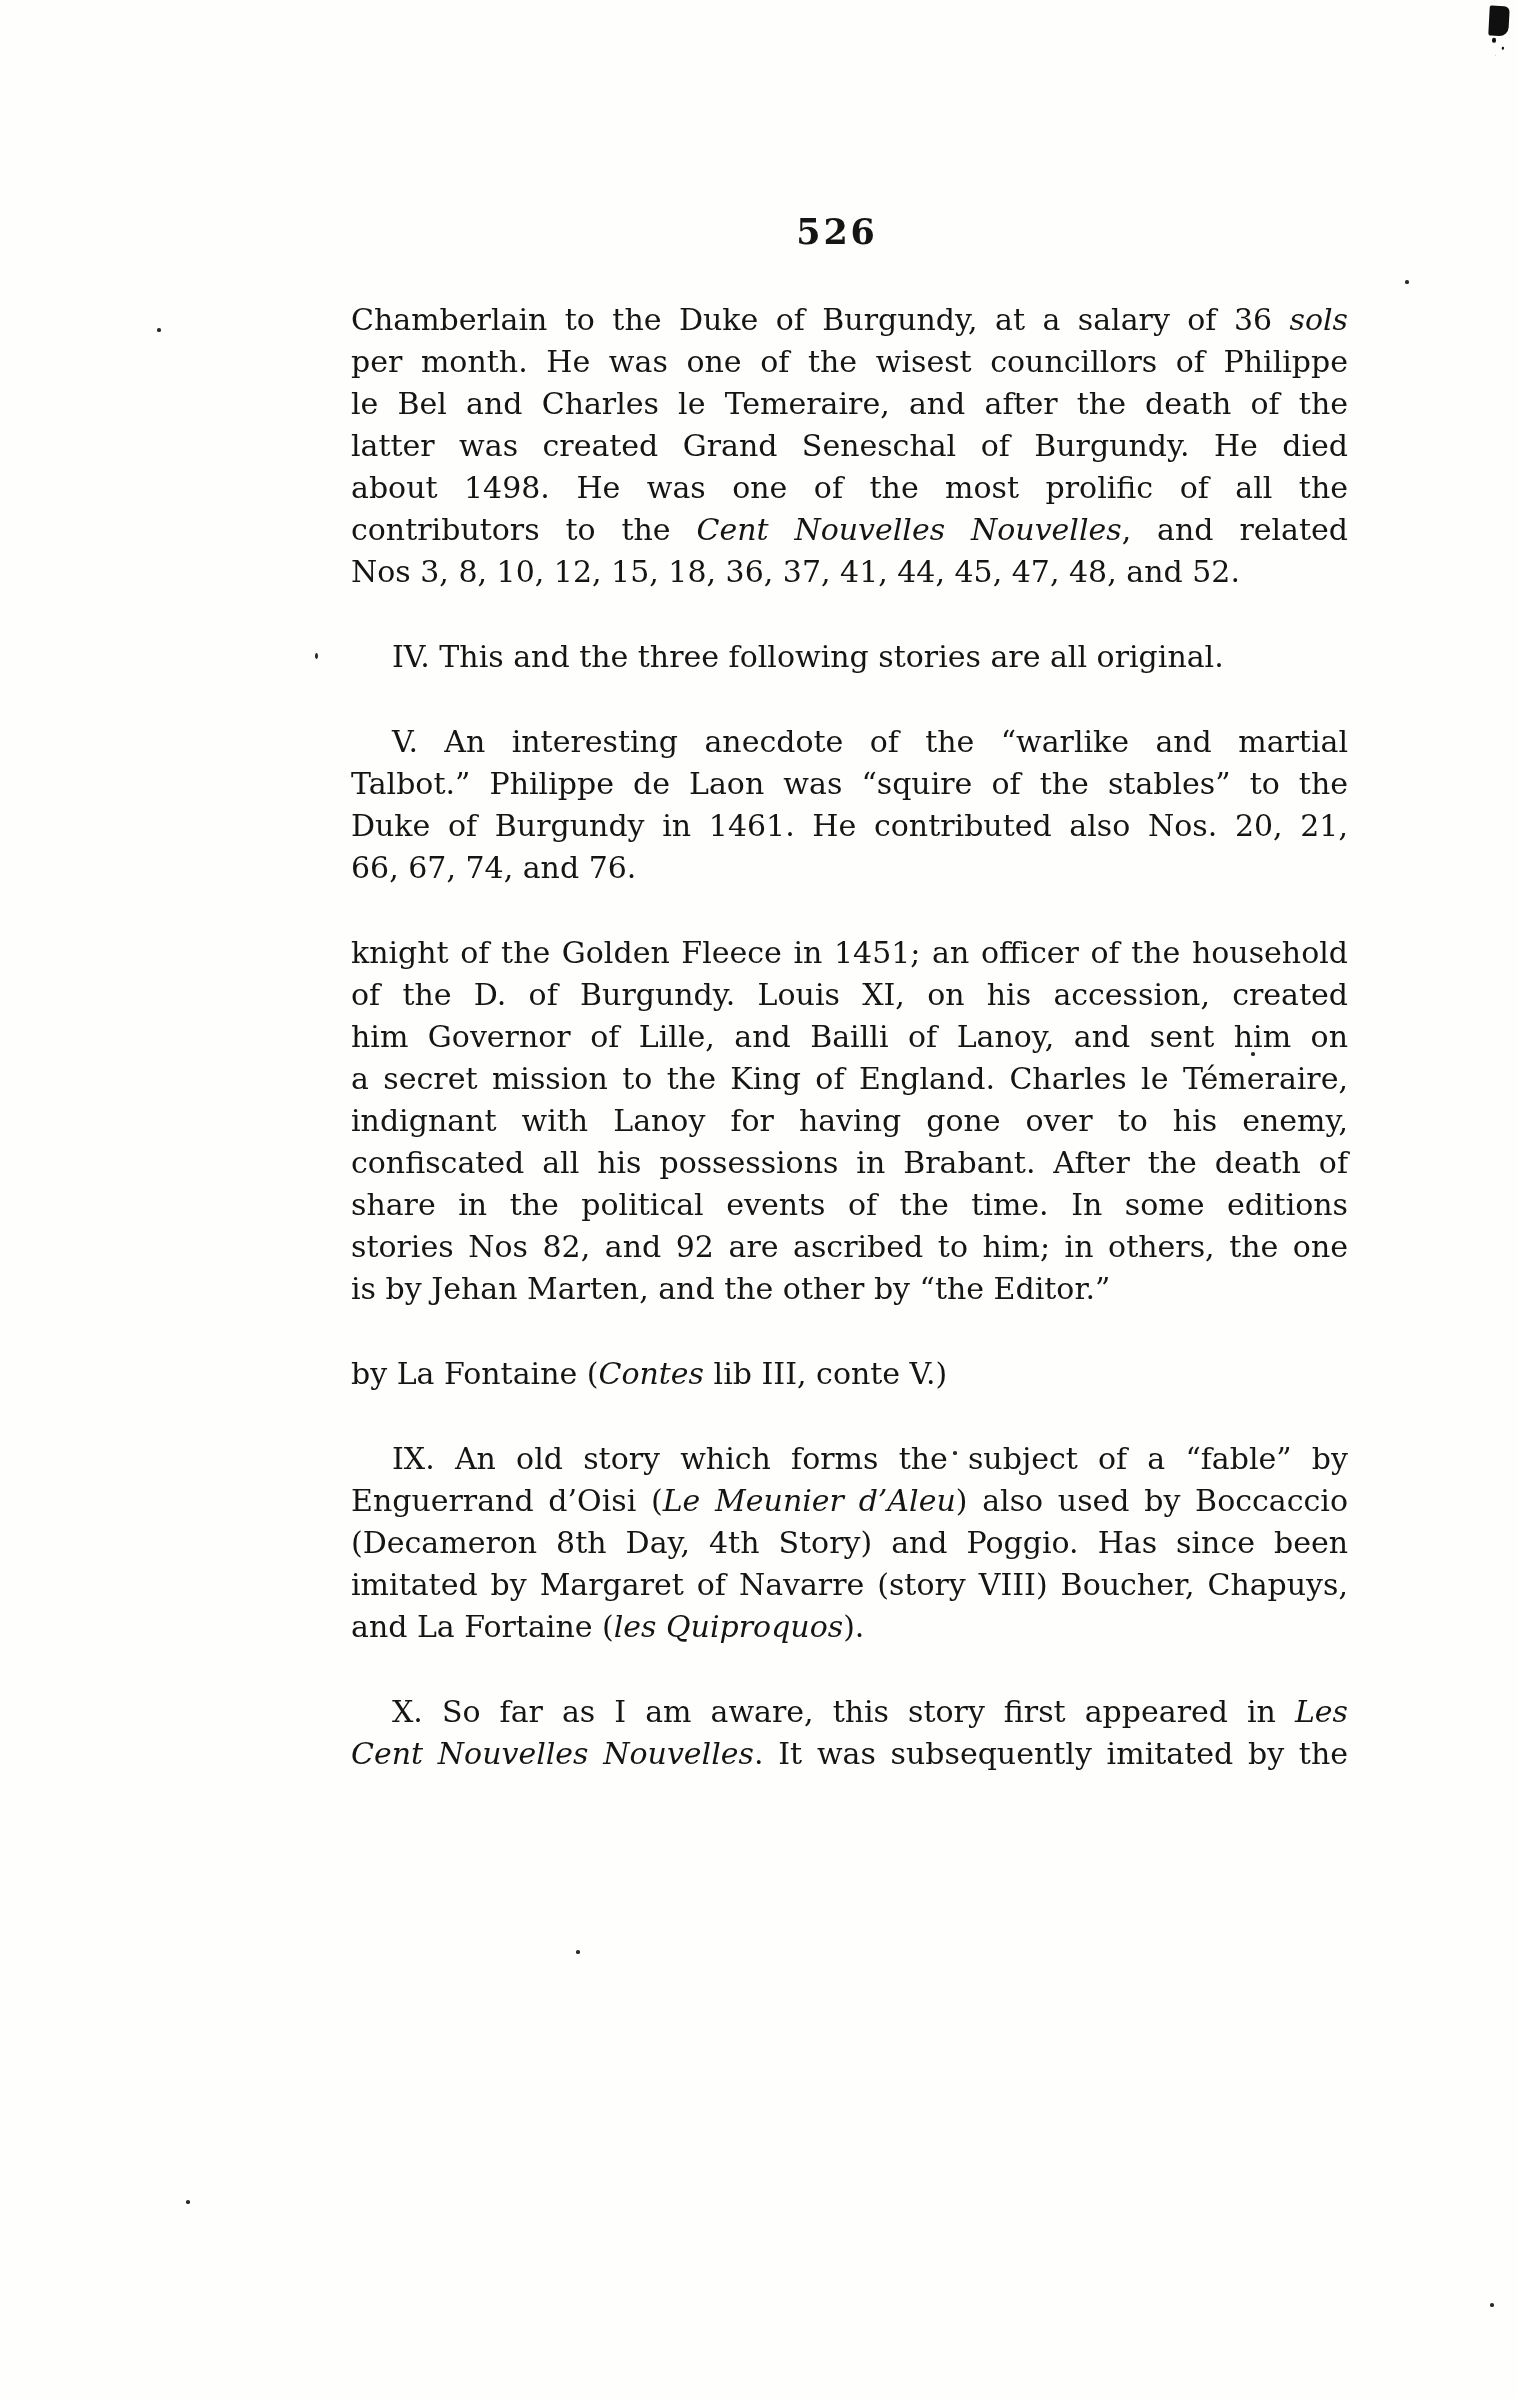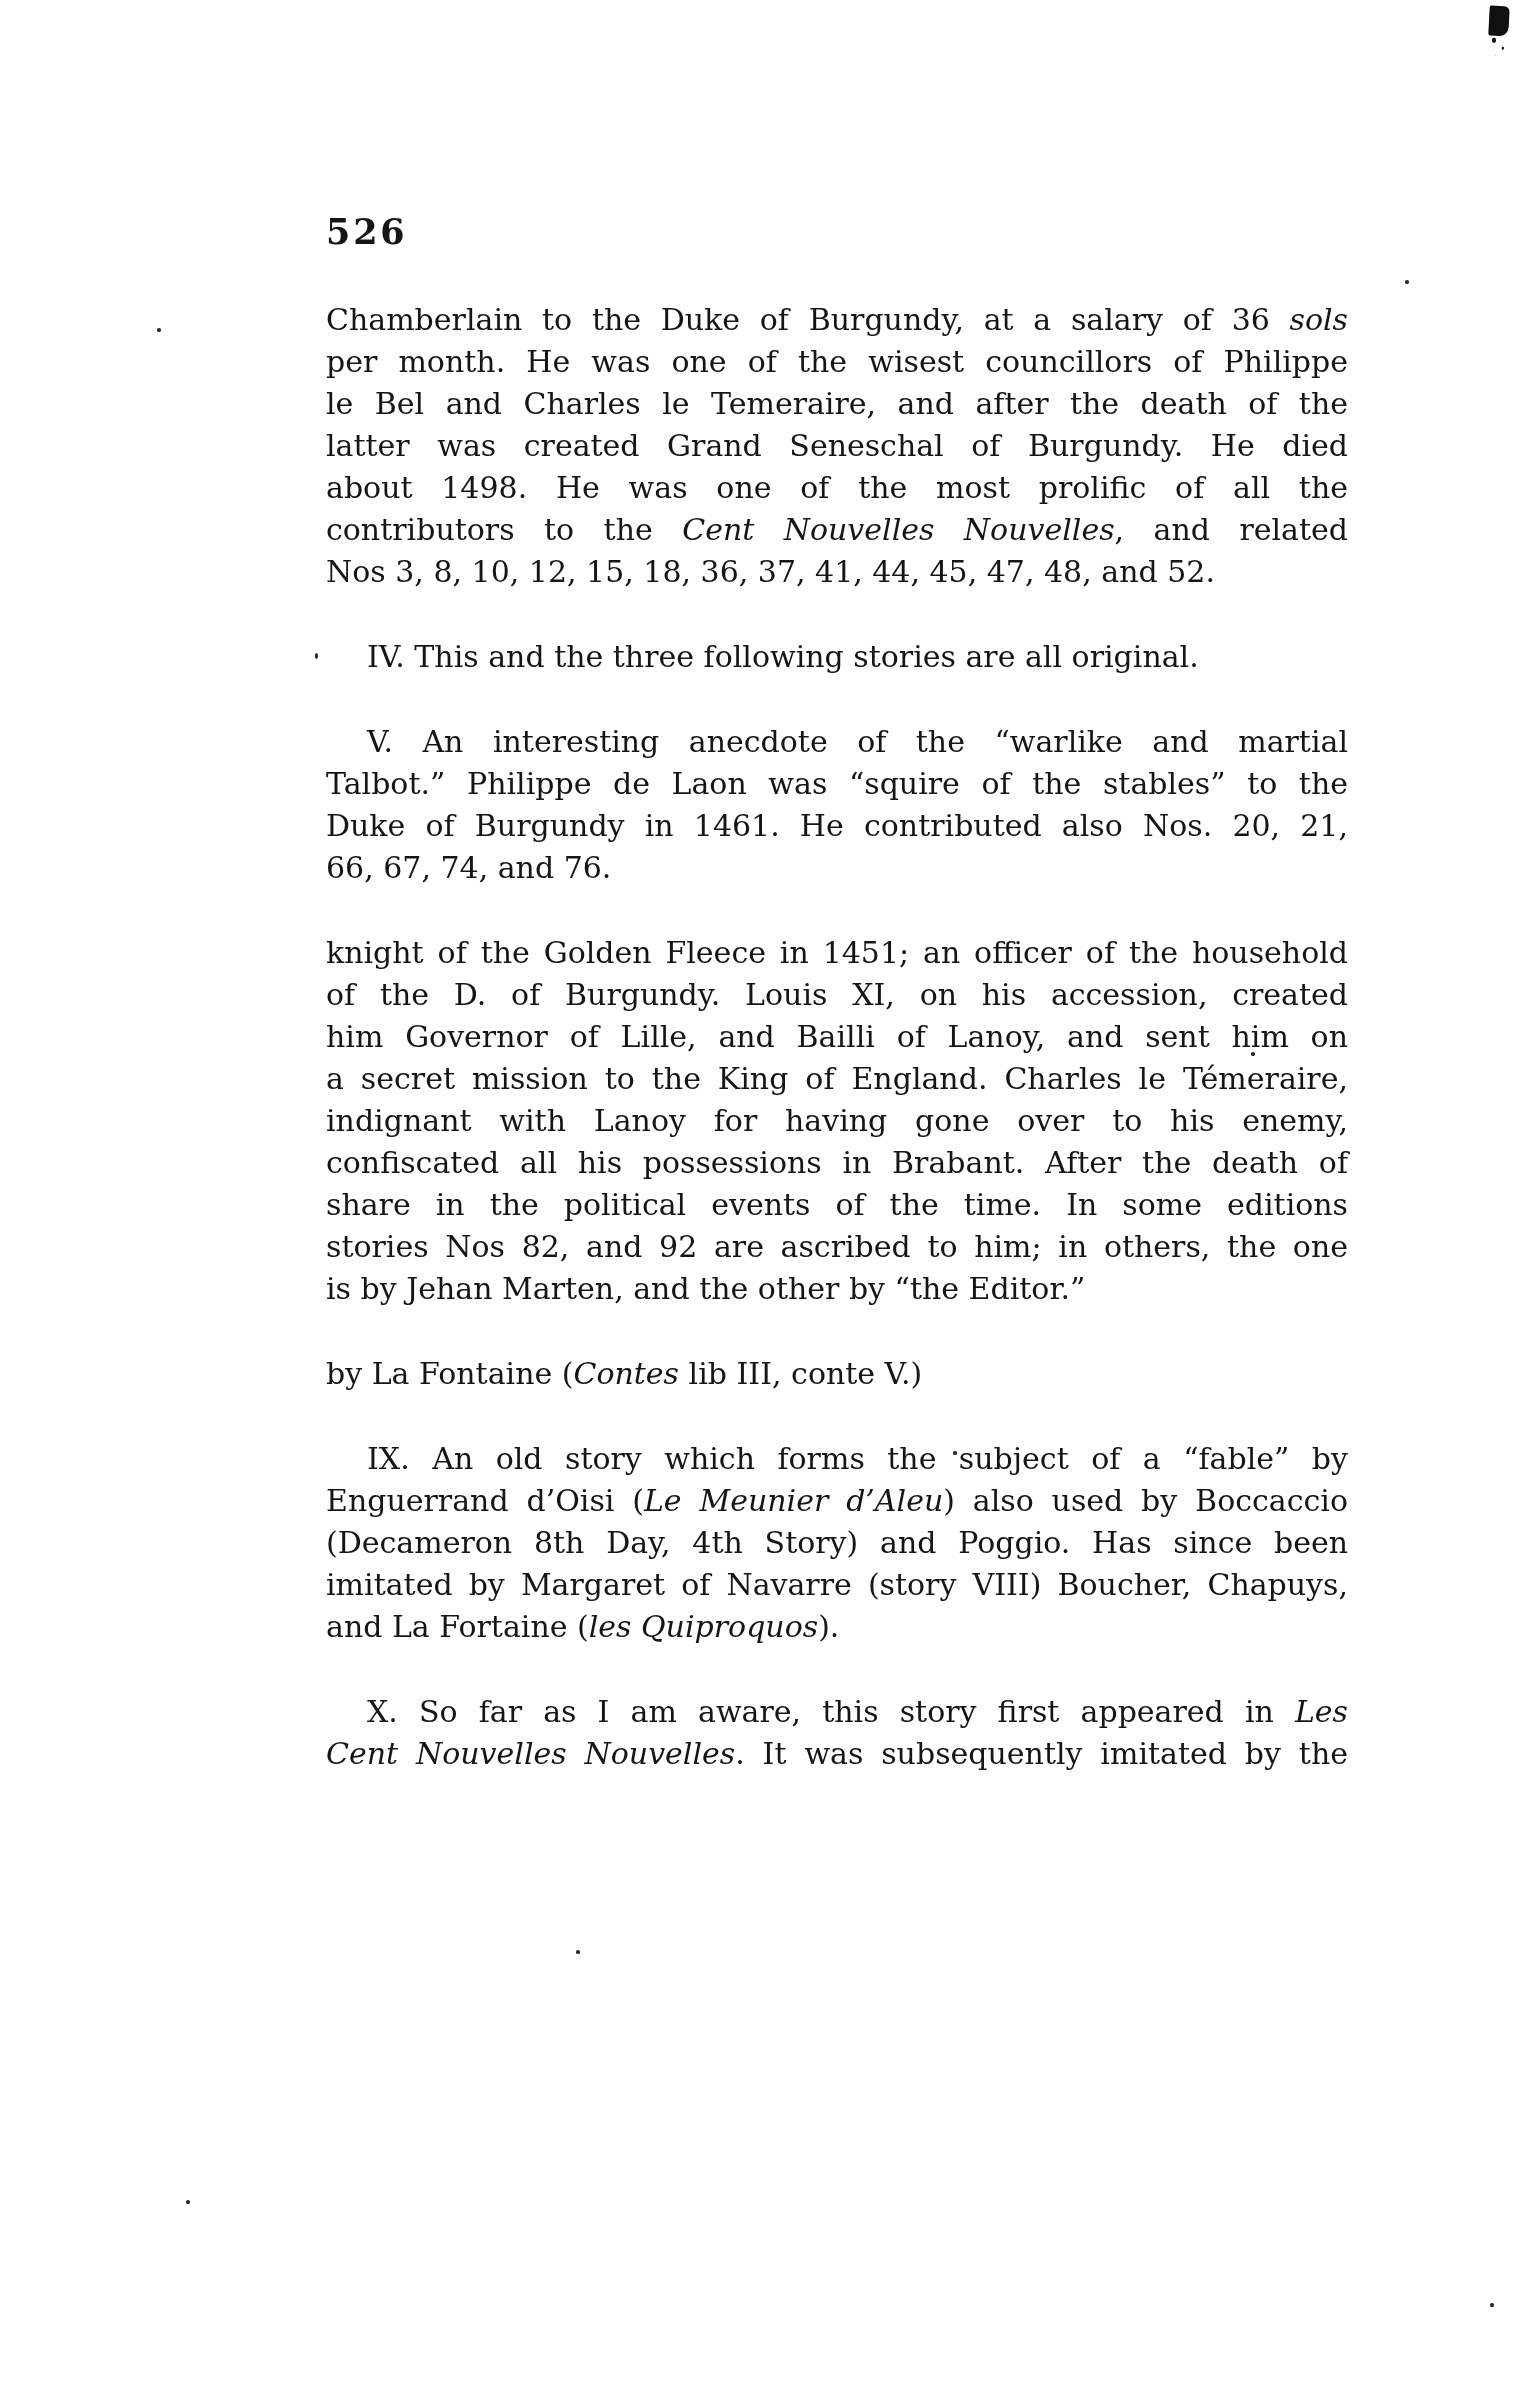--- a/index.html
+++ b/index.html
@@ -14,36 +14,38 @@
     background: #fefefd;
     color: #151515;
     font-family: "DejaVu Serif", "Liberation Serif", serif;
     overflow: hidden;
   }
   #page-number {
     position: absolute;
     top: 211px;
     left: 326px;
     width: 1022px;
+    text-align: center;
     font-size: 35px;
     font-weight: bold;
     letter-spacing: 2.8px;
   }
   #text-column {
     position: absolute;
     top: 299px;
     left: 326px;
     width: 1022px;
     font-size: 30px;
     line-height: 42px;
   }
   .paragraph + .paragraph { margin-top: 43px; }
   .line {
     text-align: justify;
     text-align-last: justify;
+    margin-left: 25px;
   }
   .line.last { text-align-last: left; }
   .line.indent { padding-left: 41px; }
   .it { font-style: italic; }
   
   #ink-blot {
     position: absolute;
     top: 5.6px;
     left: 1489px;
     width: 19.6px;

